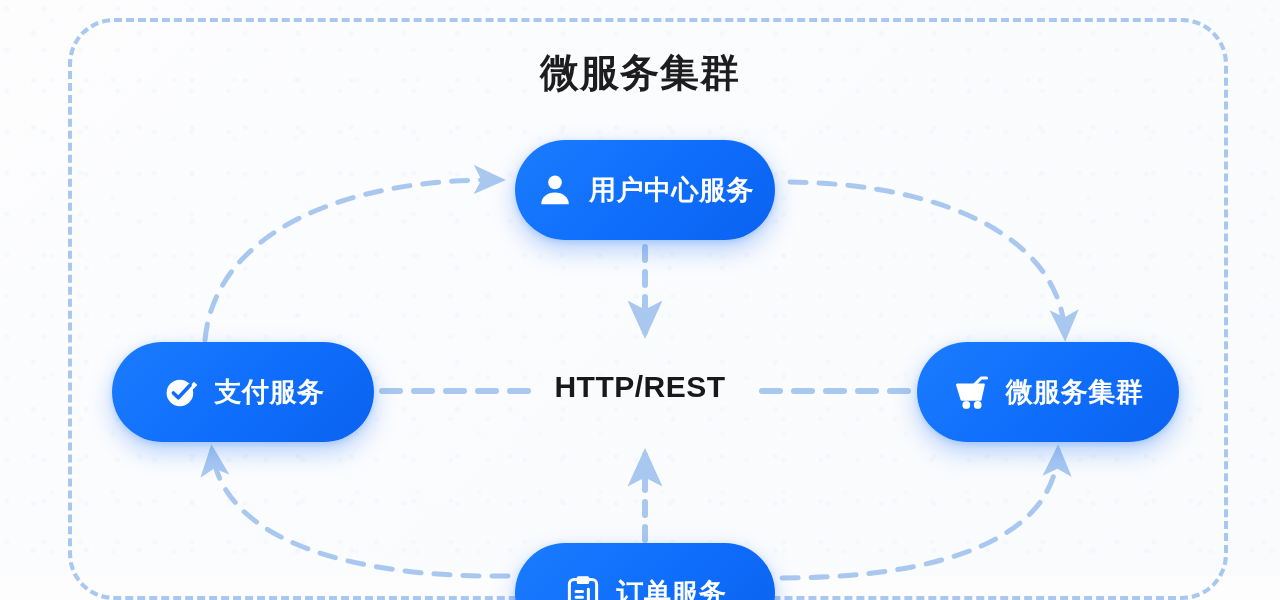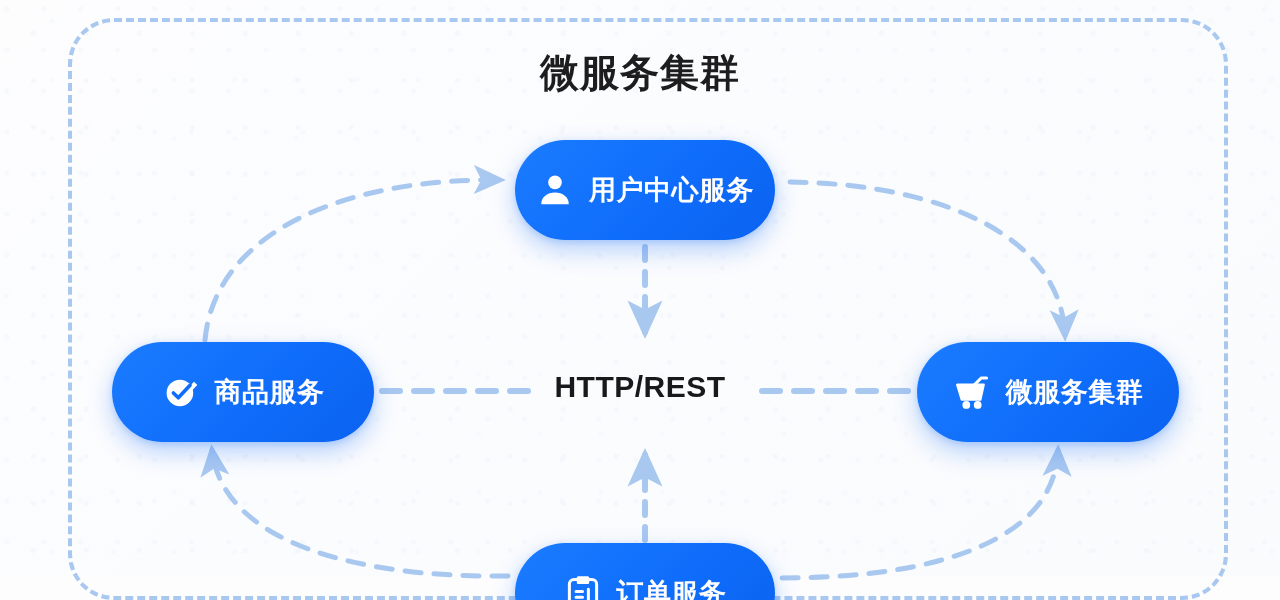--- a/index.html
+++ b/index.html
@@ -96,21 +96,21 @@
   </div>
 
   <div class="node" id="node-payment">
     <span class="node-icon">
       <svg viewBox="0 0 24 24" xmlns="http://www.w3.org/2000/svg">
         <circle cx="11.3" cy="12.6" r="8.4" fill="#ffffff"></circle>
         <path d="M6.8 12.9 l3.3 3.2 l10.1 -10.6 l2.1 2.1 l-12.2 12.4 l-5.4 -5.2 z" fill="#ffffff"></path>
         <path d="M7.2 12.6 l3.1 3.0 l7.4 -7.8" fill="none" stroke="#0f6dfb" stroke-width="2.3" stroke-linecap="round" stroke-linejoin="round"></path>
       </svg>
     </span>
-    <span class="node-label">商品服务</span>
+    <span class="node-label">支付服务</span>
   </div>
 
   <div class="node" id="node-product">
     <span class="node-icon">
       <svg viewBox="0 0 24 24" fill="none" stroke="#ffffff" stroke-width="1.9" stroke-linecap="round" stroke-linejoin="round" xmlns="http://www.w3.org/2000/svg">
         <path d="M2.6 7.4 h16.8 l-2.1 9.5 H5.5 z" fill="#ffffff" stroke="#ffffff" stroke-width="1.4"></path>
         <path d="M13.5 7.4 l4.4 -4.3 h3.3"></path>
         <circle cx="8.4" cy="20.2" r="1.5" fill="#ffffff"></circle>
         <circle cx="15.6" cy="20.2" r="1.5" fill="#ffffff"></circle>
       </svg>

